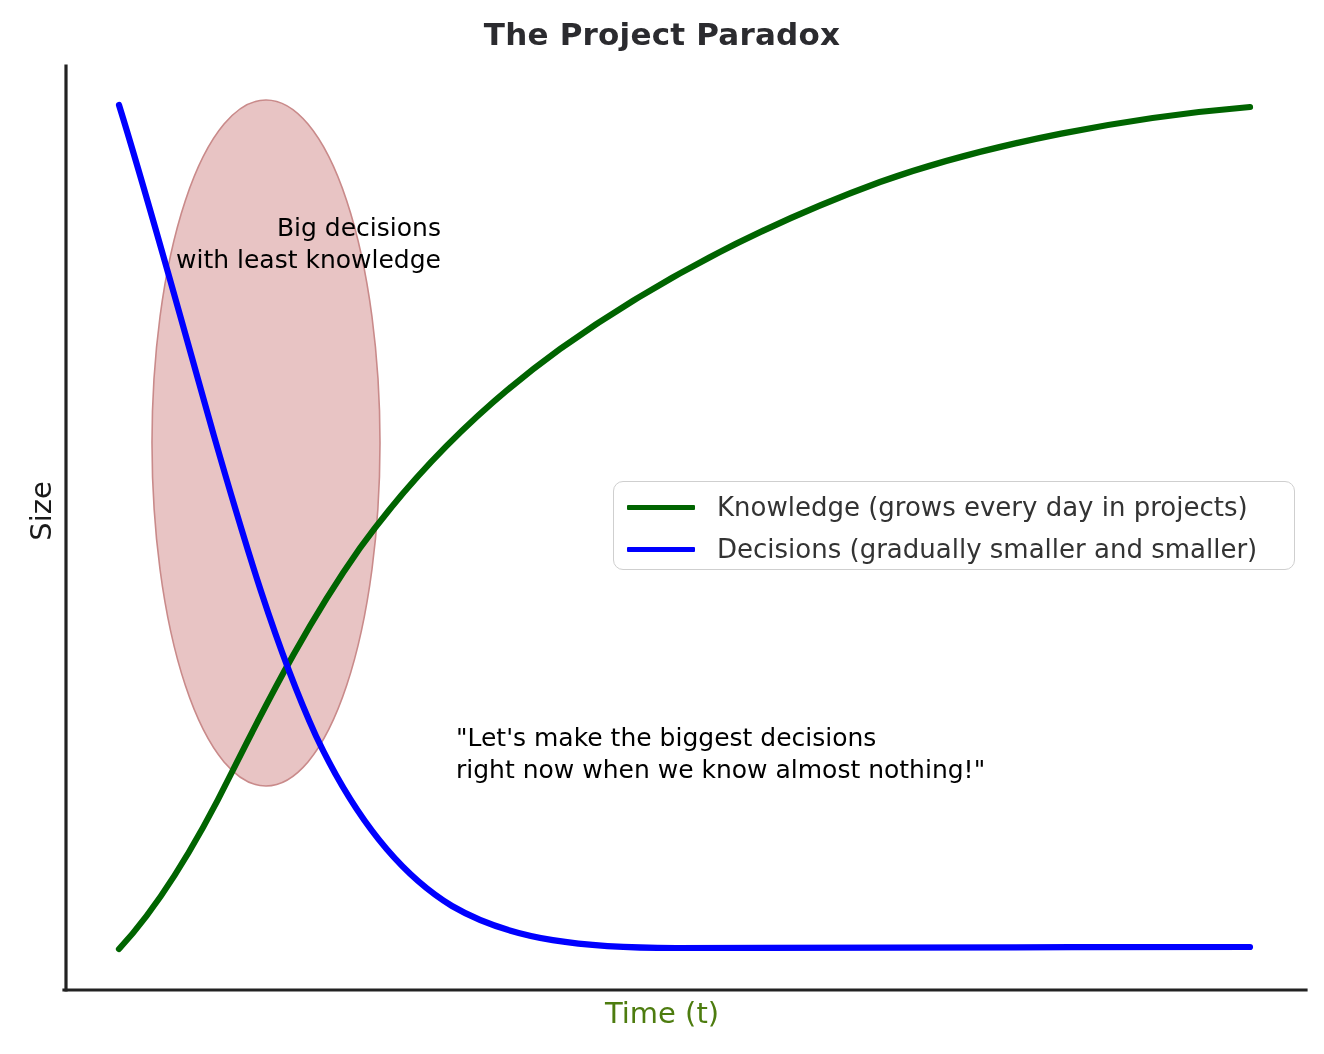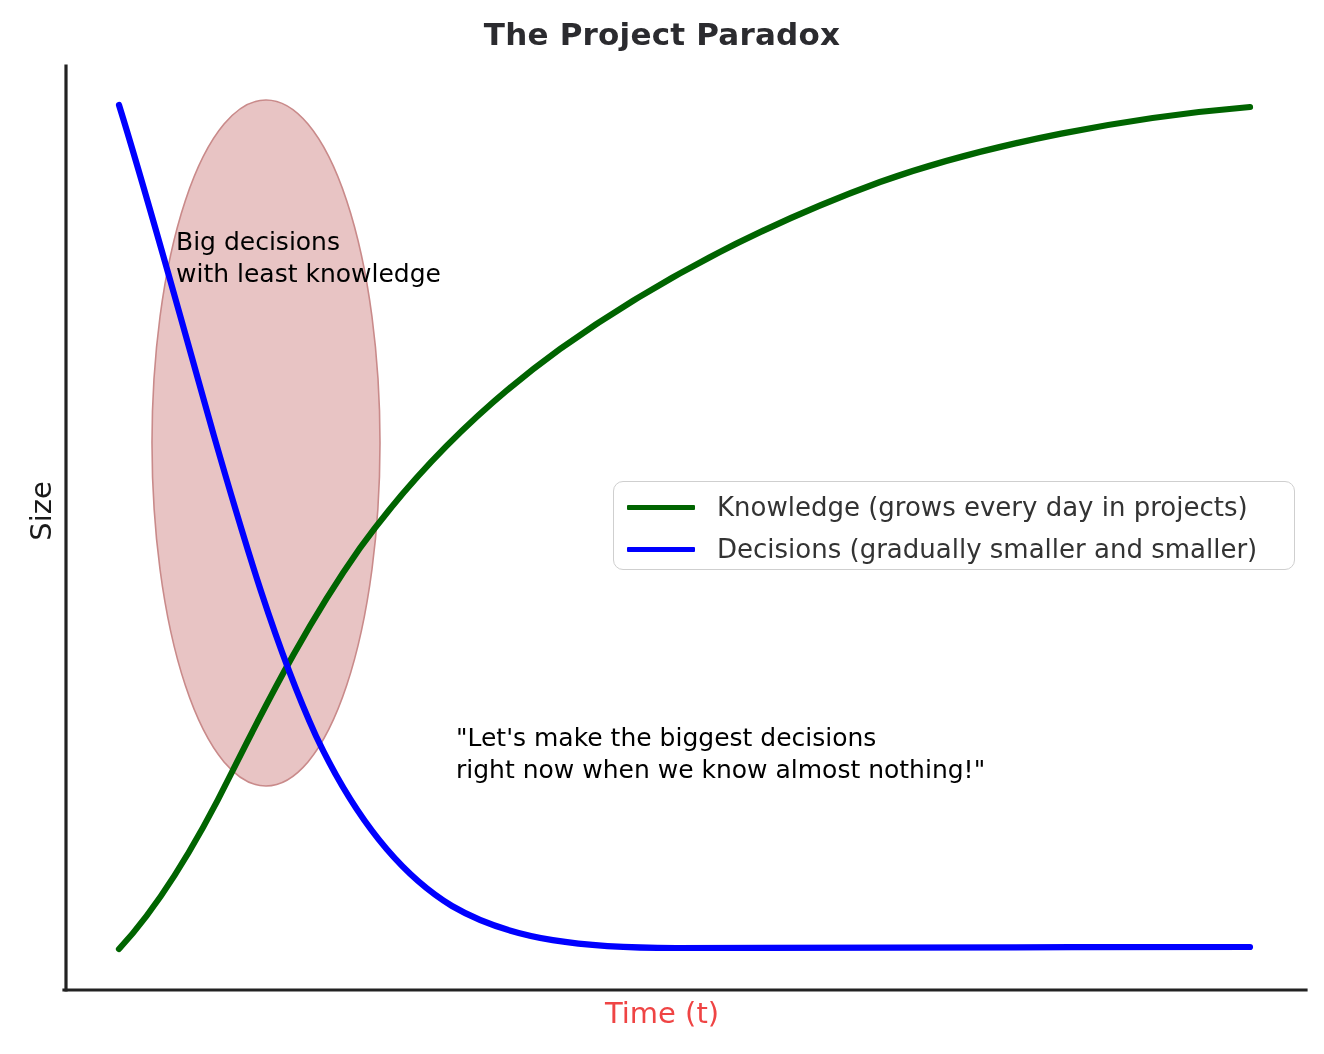--- a/index.html
+++ b/index.html
@@ -39,21 +39,21 @@
     letter-spacing: 0.2px;
     font-family: "DejaVu Sans", sans-serif;
   }
   .axis-label-x {
     position: absolute;
     top: 996px;
     left: 0;
     width: 1324px;
     text-align: center;
     font-size: 29px;
-    color: #ef4444;
+    color: #4d7c0f;
     font-family: "DejaVu Sans", sans-serif;
   }
   .axis-label-y {
     position: absolute;
     top: 494px;
     left: -9px;
     width: 100px;
     text-align: center;
     font-size: 29px;
     color: #1a1a1a;
@@ -62,21 +62,21 @@
     font-family: "DejaVu Sans", sans-serif;
   }
   .annotation {
     position: absolute;
     font-size: 25px;
     line-height: 1.28;
     color: #000000;
     white-space: pre;
     font-family: "DejaVu Sans", sans-serif;
   }
-  #annotation-big-decisions { top: 226px; left: 176px; }
+  #annotation-big-decisions { top: 212px; left: 176px; text-align: right; }
   #annotation-quote { top: 722px; left: 456px; }
   #legend-box {
     position: absolute;
     left: 613px;
     top: 481px;
     width: 682px;
     height: 89px;
     background: #ffffff;
     border: 1.4px solid #cfcfcf;
     border-radius: 10px;

